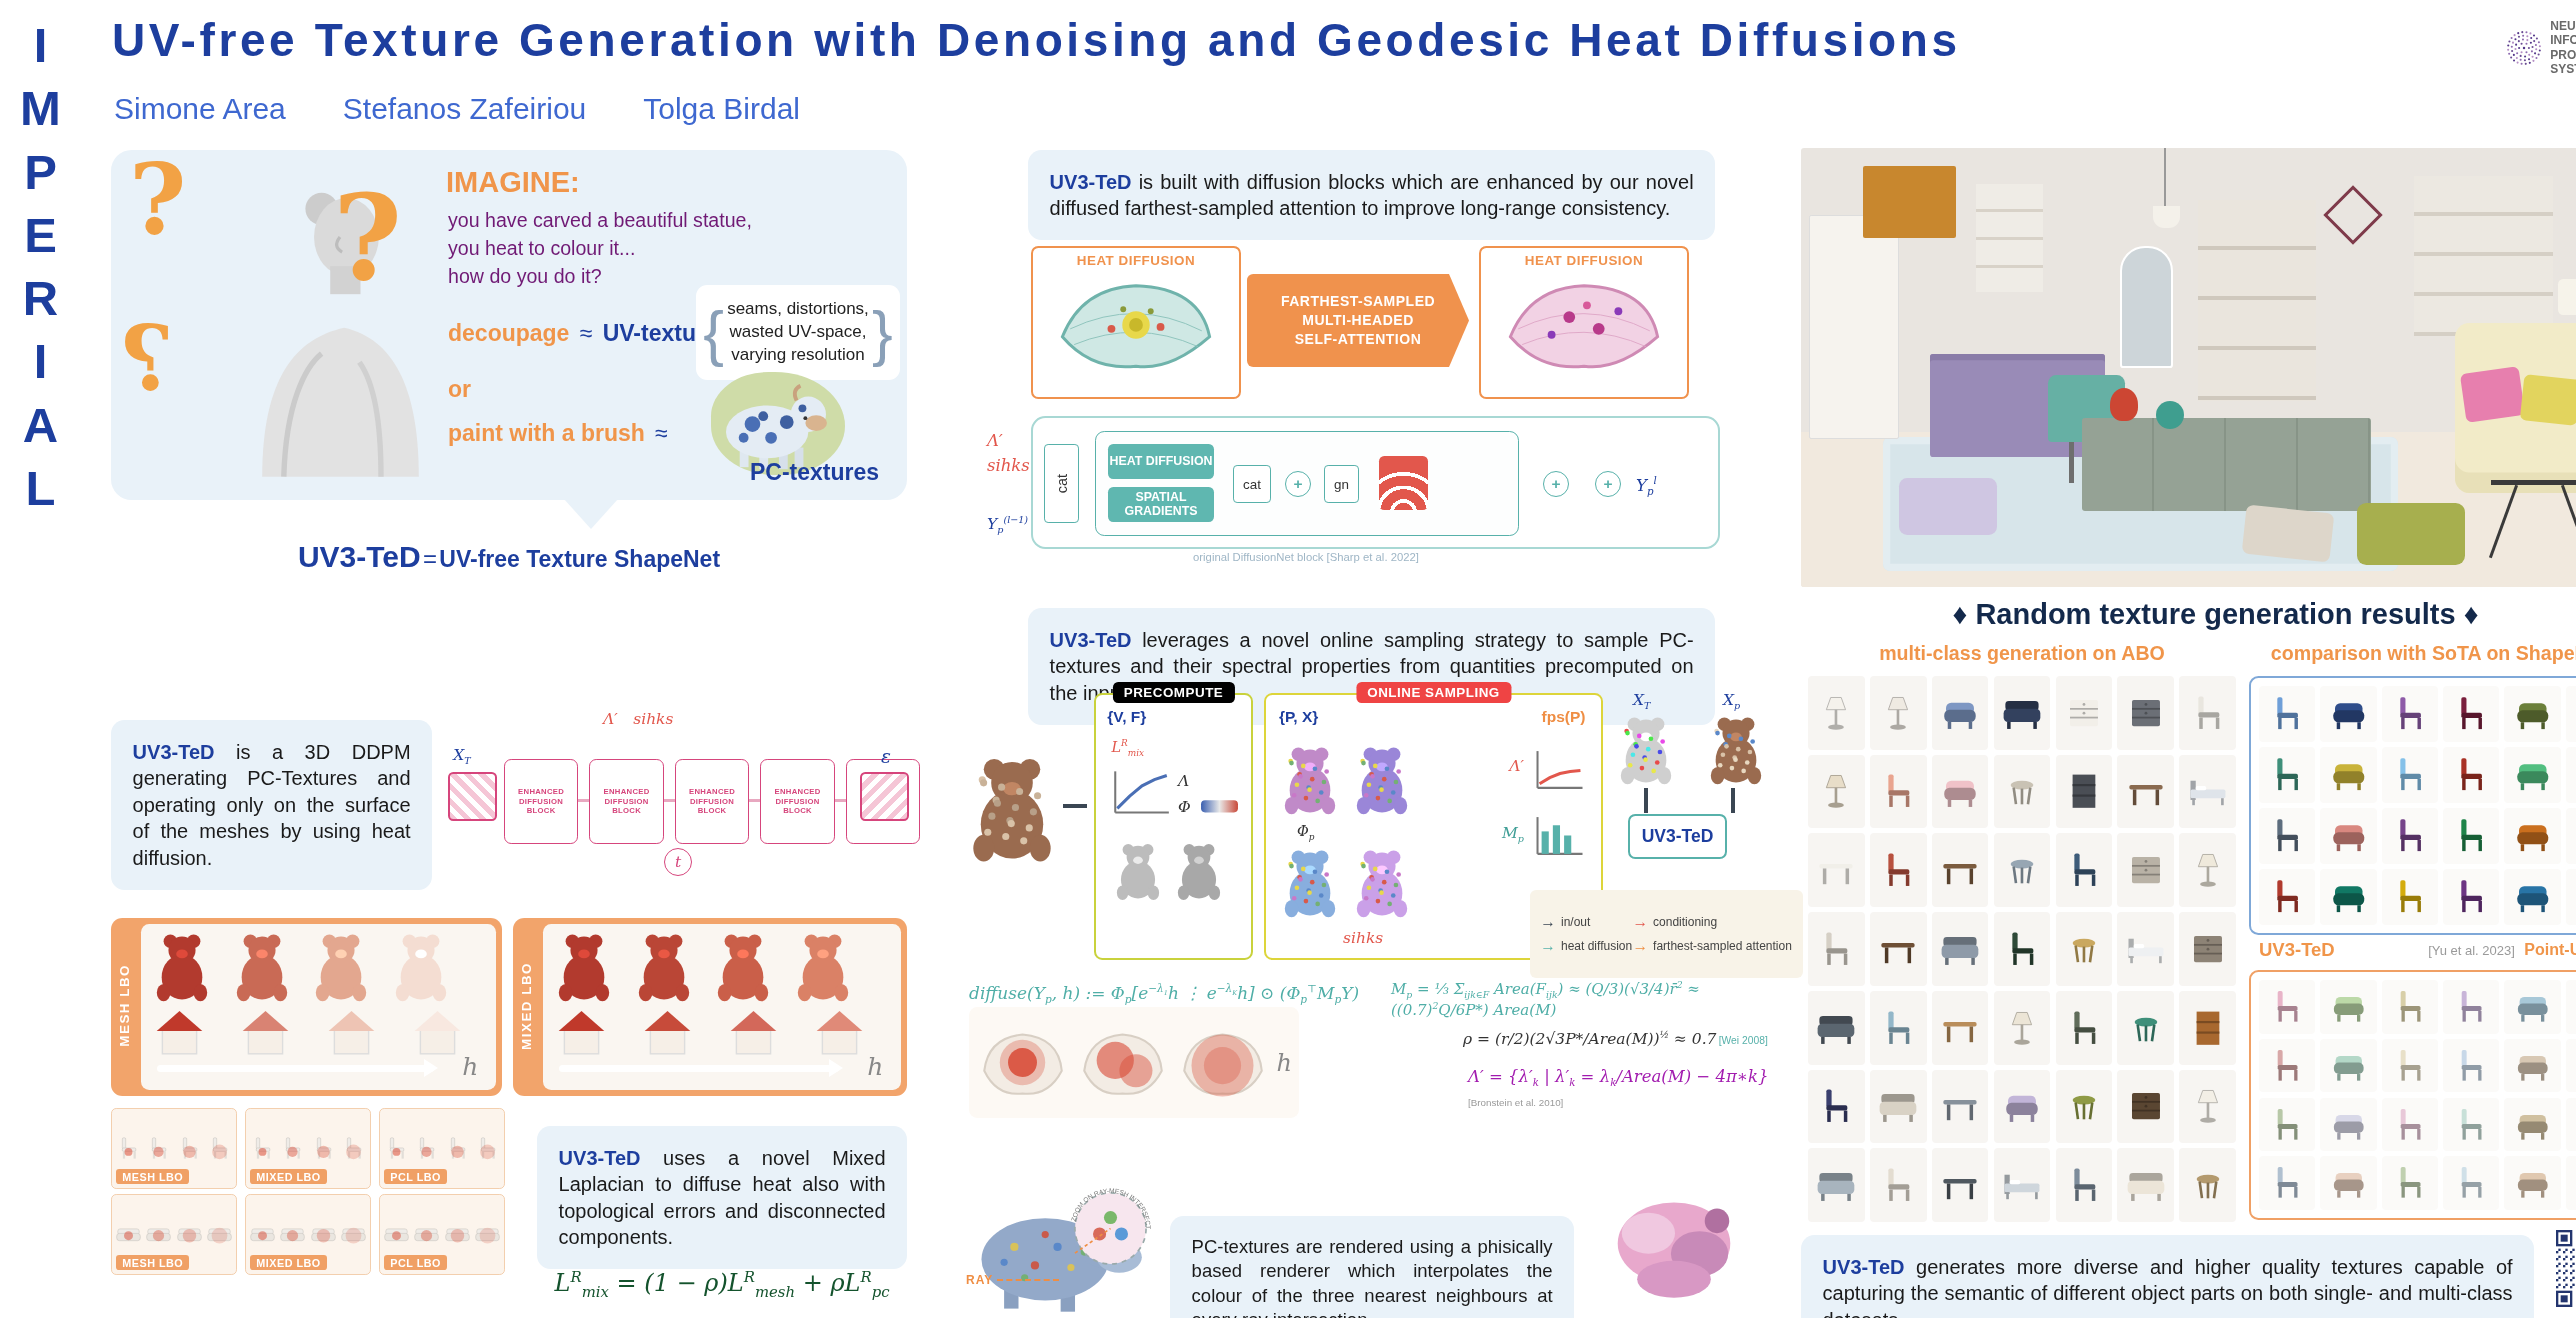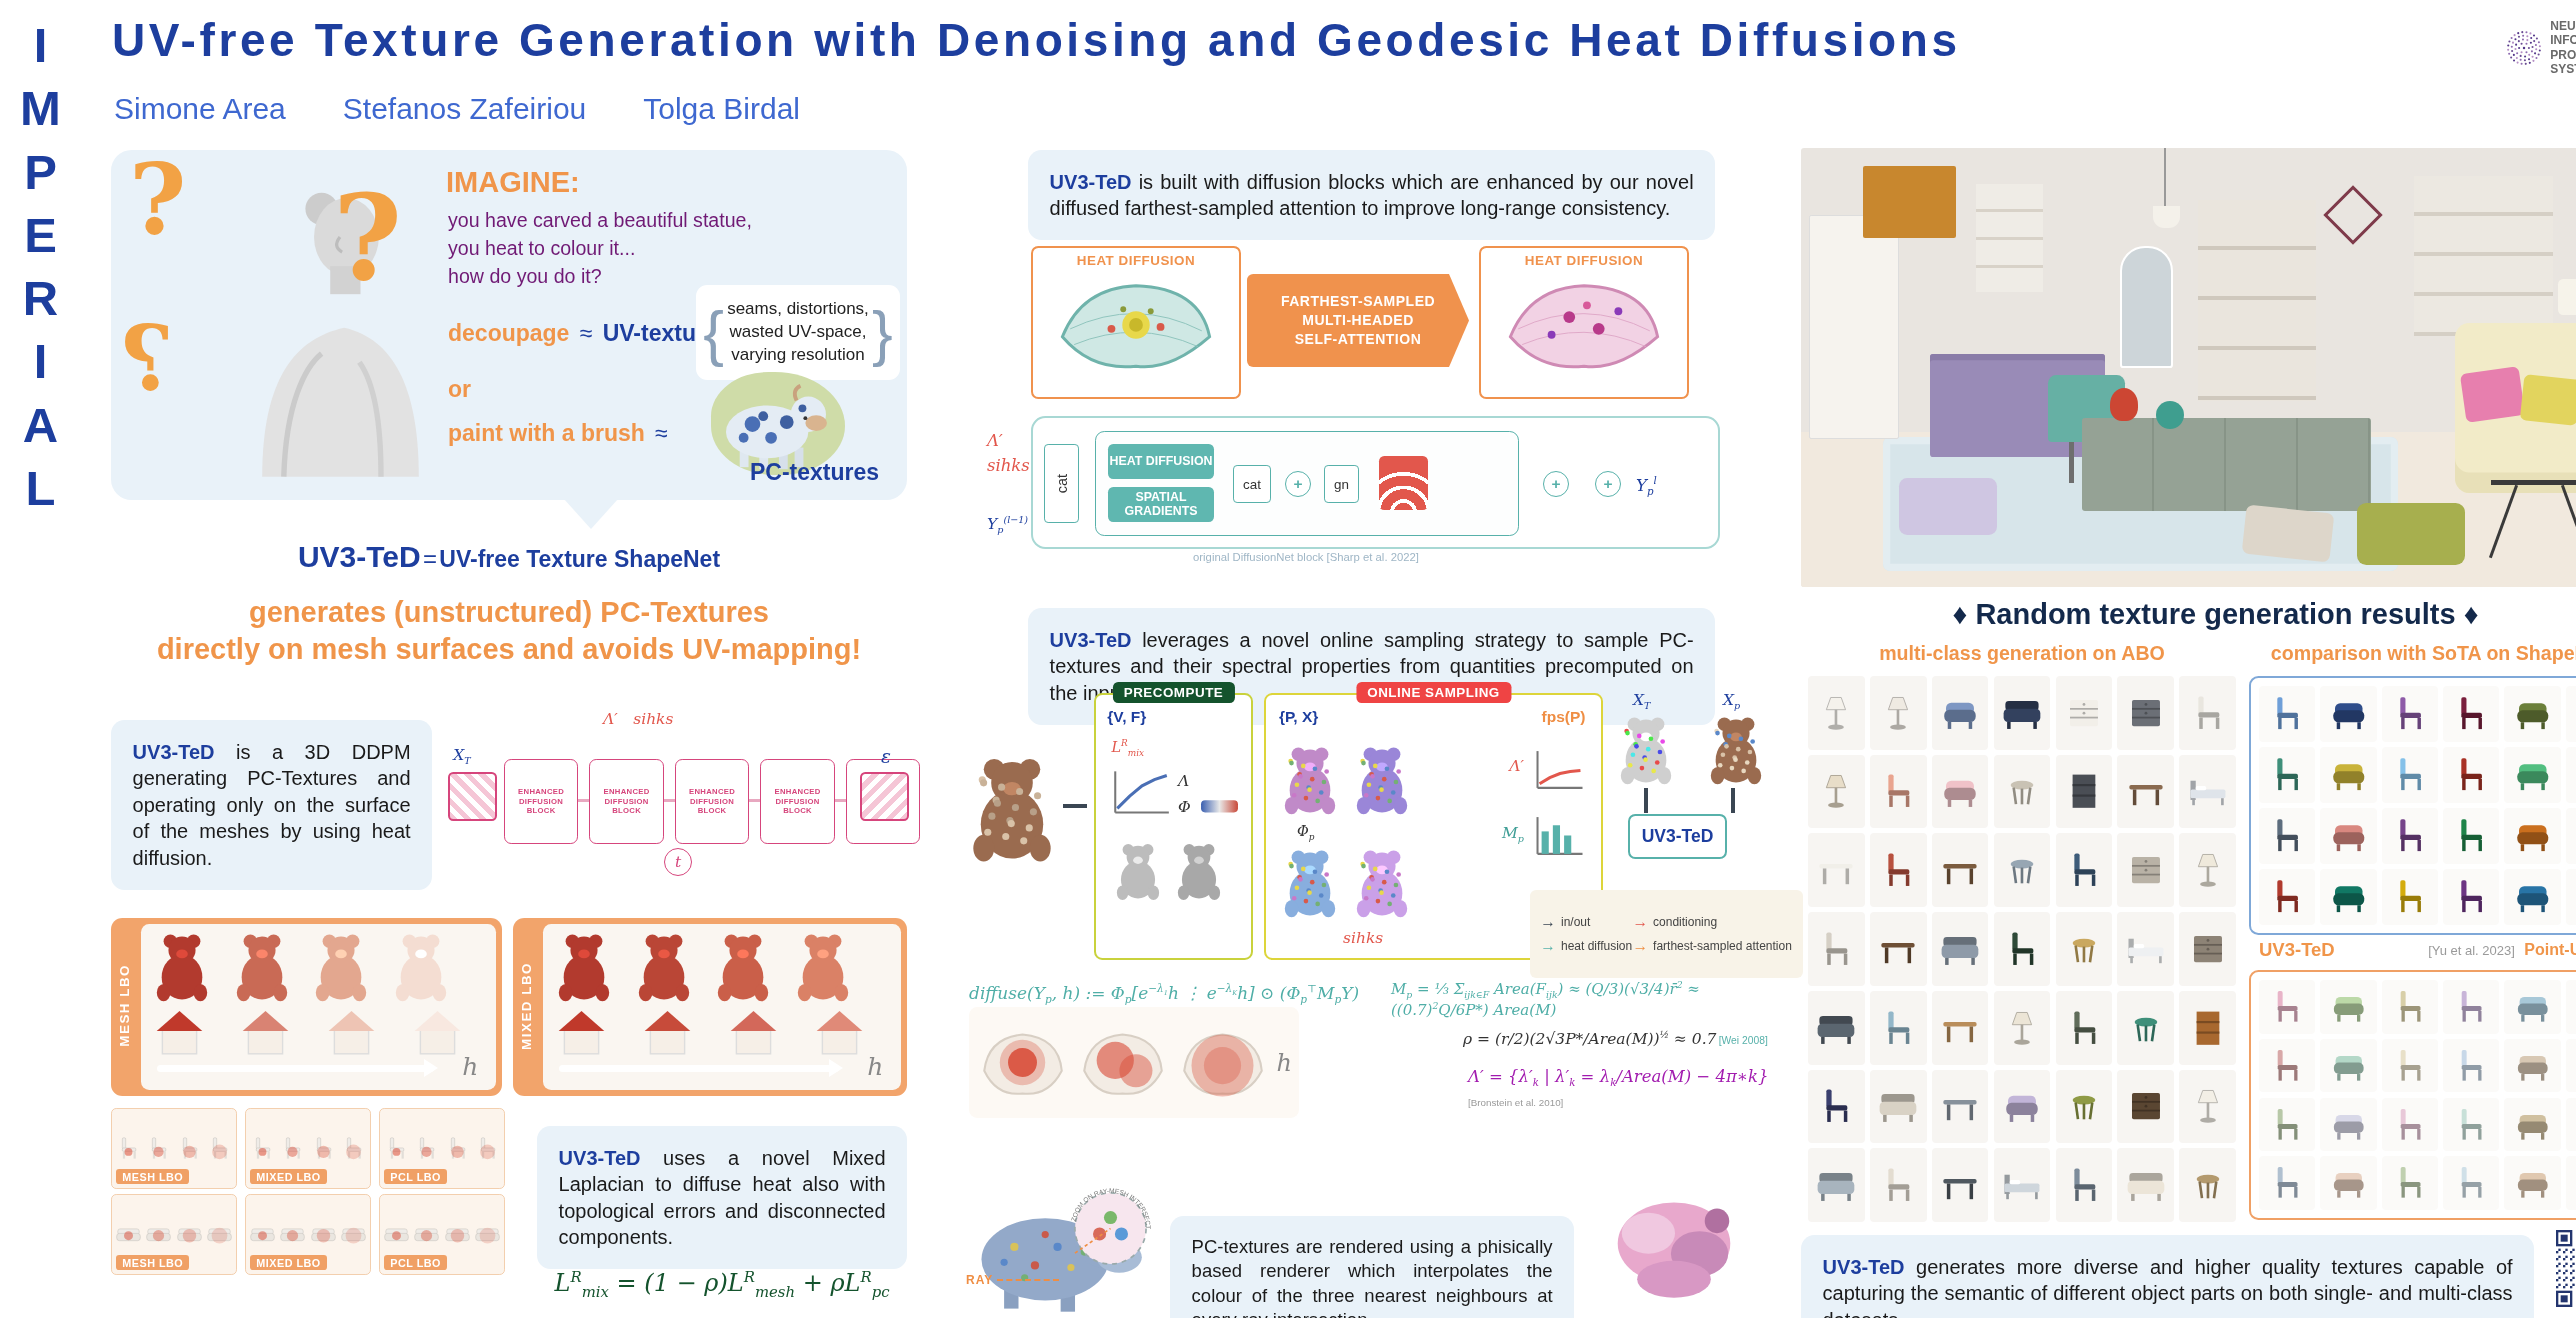--- a/index.html
+++ b/index.html
@@ -184,24 +184,20 @@
     <div class="abs navy b" style="left:639px;top:309px;font-size:23px">PC-textures</div>
     <div class="abs" style="left:453px;bottom:-29px;width:0;height:0;border-left:27px solid transparent;border-right:27px solid transparent;border-top:30px solid #e9f2f9"></div>
   </div>
 
   <div class="abs center" style="left:111px;top:540px;width:796px">
     <span class="navy b" style="font-size:30px">UV3-TeD</span>
     <span class="navy" style="font-size:24px">=</span>
     <span class="navy b" style="font-size:23px">UV-free Texture ShapeNet</span>
   </div>
 
-  <div class="abs center b orange" style="left:111px;top:594px;width:796px;font-size:29px;line-height:1.28">
-    <div>generates (unstructured) PC-Textures</div>
-    <div>directly on mesh surfaces and avoids UV-mapping!</div>
-  </div>
 
   <div class="abs note" style="left:111px;top:720px;width:278px">
     <span class="lead">UV3-TeD</span><span> is a 3D DDPM generating PC-Textures and operating only on the surface of the meshes by using heat diffusion.</span>
   </div>
 
   <div class="abs" style="left:448px;top:710px;width:459px;height:165px">
     <div class="abs" style="left:155px;top:0;display:flex;gap:15.5px;align-items:baseline">
       <span class="math red" style="font-size:15.5px">Λ′</span>
       <span class="math red" style="font-size:15.5px">sihks</span>
     </div>
@@ -619,21 +615,21 @@
           <circle cx="25" cy="25" r="2.4" fill="#c9b298"></circle>
           <circle cx="34.30000000000001" cy="38.69999999999999" r="2.4" fill="#b8a088"></circle>
           <circle cx="43.60000000000001" cy="52.39999999999998" r="2.4" fill="#d9c2a8"></circle>
           <circle cx="12.900000000000006" cy="22.099999999999994" r="2.4" fill="#c9b298"></circle>
           <circle cx="22.200000000000017" cy="35.79999999999998" r="2.4" fill="#b8a088"></circle>
           <circle cx="31.5" cy="49.5" r="2.4" fill="#d9c2a8"></circle>
         </svg></div>
     <div class="abs" style="left:100px;top:116px;width:24px;height:4.1px;background:#3a4653"></div>
 
     <div class="dbox" style="left:131px;top:5.2px;width:155px;height:263px;border:2.1px solid #c9d23c">
-      <div class="diaghead" style="background:#14532d">PRECOMPUTE</div>
+      <div class="diaghead" style="background:#000000">PRECOMPUTE</div>
       <span class="abs navy b" style="left:11.3px;top:12.4px;font-size:15.5px">{V, F}</span>
       <span class="abs math red" style="left:15.5px;top:43px;font-size:14.4px">L<sup>R</sup><sub>mix</sub></span>
       <svg class="abs" style="left:11.3px;top:72px;width:67px;height:52px" viewBox="0 0 65 50">
         <line x1="8" y1="4" x2="8" y2="44" stroke="#777" stroke-width="2"></line>
           <line x1="8" y1="44" x2="60" y2="44" stroke="#777" stroke-width="2"></line>
         <polyline points="10,40 22,28 34,18 46,12 58,8" fill="none" stroke="#4a6fb5" stroke-width="3"></polyline>
       </svg>
       <span class="abs math" style="left:82px;top:77px;font-size:15.5px;color:#333">Λ</span>
       <span class="abs math" style="left:82px;top:103px;font-size:15.5px;color:#333">Φ</span>
       <svg class="abs" style="left:103px;top:101px;width:41px;height:20.6px" viewBox="0 0 40 20">

